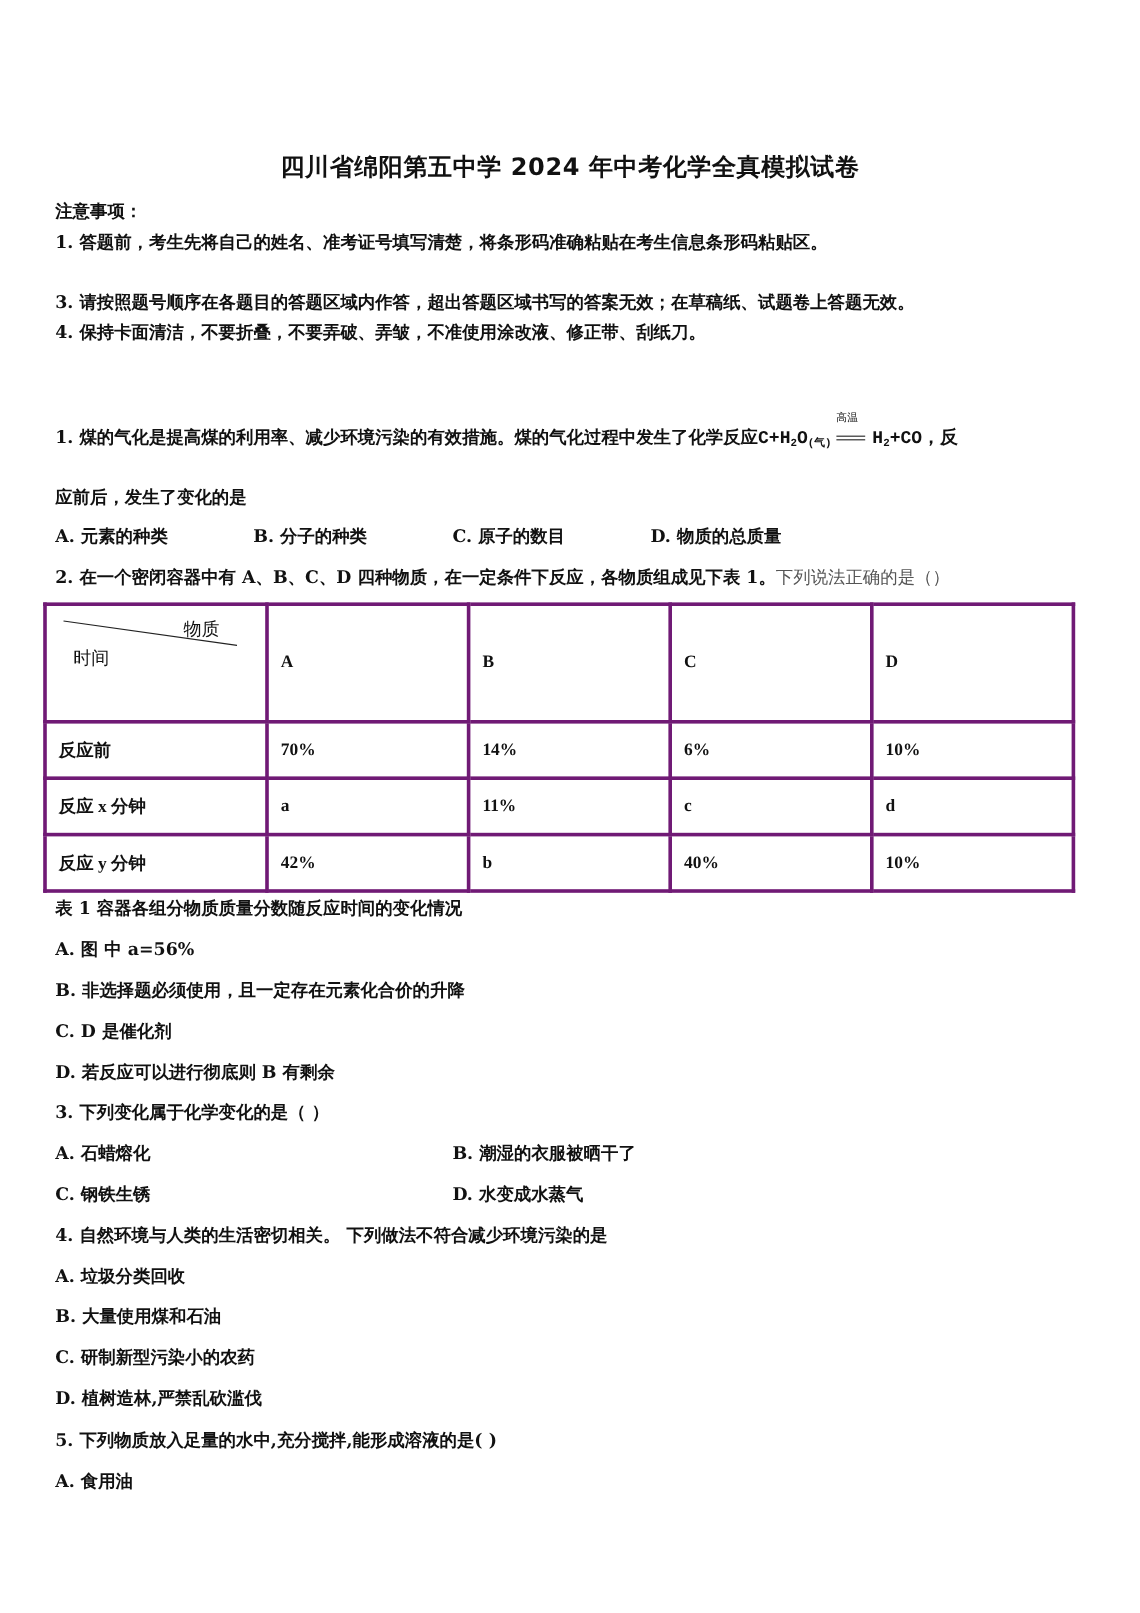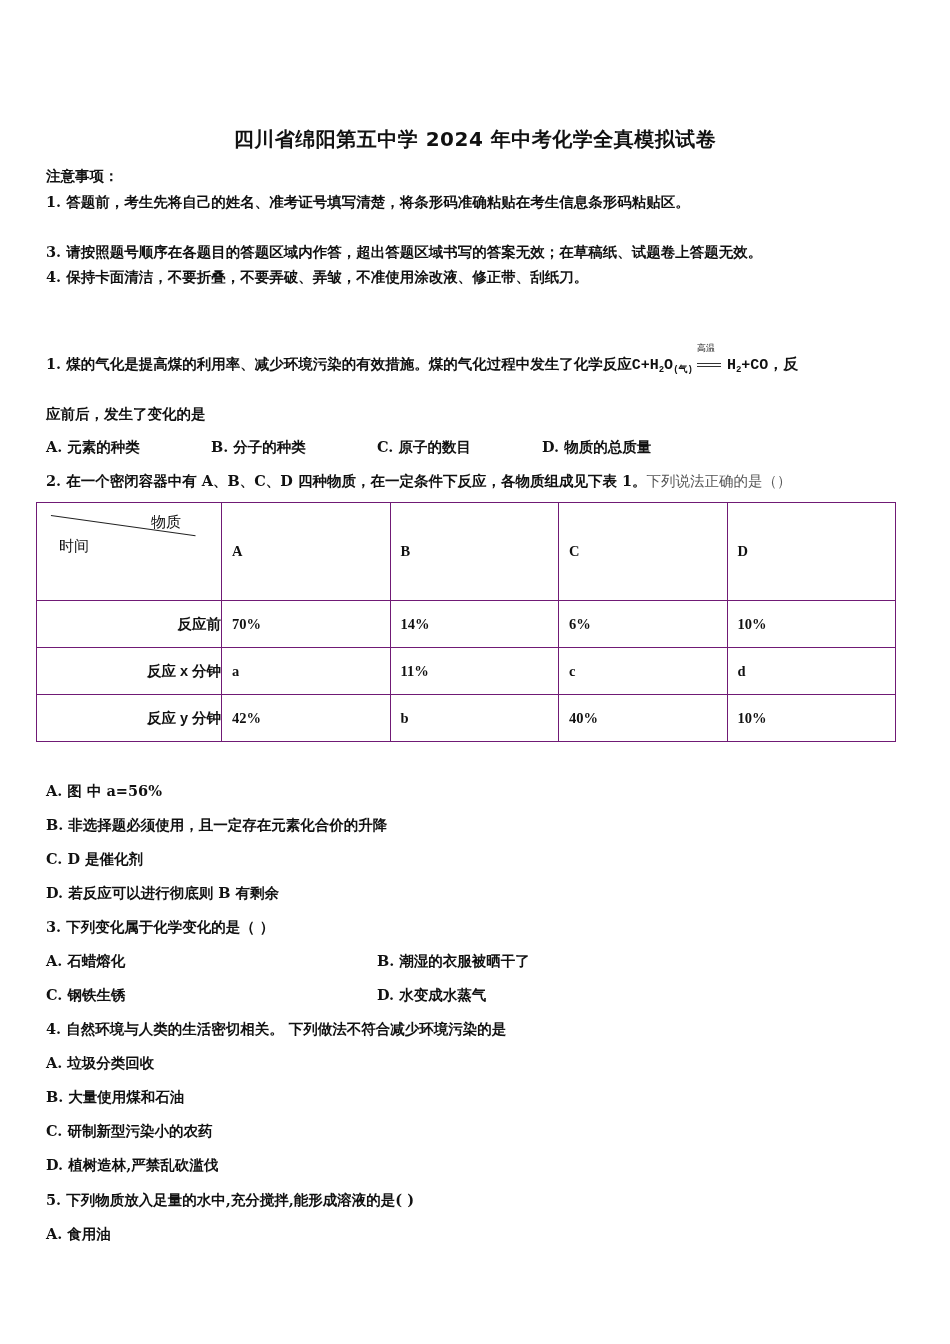--- a/index.html
+++ b/index.html
@@ -13,29 +13,29 @@
   .eq { font-family: Liberation Mono, monospace; font-weight: bold; font-size: 15px; }
   .sub { font-size: 9px; vertical-align: -3px; }
   .cond { display: inline-block; position: relative; width: 30px; height: 14px; vertical-align: middle; margin: 0 2px; text-decoration: underline; }
   .cond .t { position: absolute; top: -16px; left: 2px; font-size: 9px; font-weight: normal; }
   .cond .b1 { position: absolute; top: 5px; left: 2px; width: 24px; border-top: 1px solid #333; }
   .cond .b2 { position: absolute; top: 8px; left: 2px; width: 24px; border-top: 1px solid #333; }
   .opt-row { position: absolute; left: 46px; font-size: 14.5px; font-weight: bold; white-space: nowrap; }
   .opt-row span { position: absolute; top: 0; }
   table.data { position: absolute; left: 36px; top: 487px; width: 860px; border-collapse: collapse;
                font-family: "Liberation Serif", serif; font-weight: bold; font-size: 14.5px; }
-  table.data td { border: 1px solid #701a75; padding-left: 10px; vertical-align: middle; }
+  table.data td { border: 3px solid #701a75; padding-left: 10px; vertical-align: middle; }
   table.data tr.head td { height: 98px; }
   table.data tr.body td { height: 47px; }
   td.corner { position: relative; width: 185px; padding: 0 !important; }
   td.corner .diag { position: absolute; left: 14px; top: 12px; width: 146px; border-top: 1px solid #222;
                     transform-origin: 0 0; transform: rotate(8deg); }
   td.corner .c-top { position: absolute; left: 114px; top: 10px; font-family: "DejaVu Sans", sans-serif; font-weight: normal; font-size: 15px; }
   td.corner .c-bot { position: absolute; left: 22px; top: 34px; font-family: "DejaVu Sans", sans-serif; font-weight: normal; font-size: 15px; }
-  .rowlabel { font-family: Liberation Sans, sans-serif; text-align: right; }
+  .rowlabel { font-family: Liberation Serif, serif; }
 </style>
 </head>
 <body>
 
 <div class="page">
 
   <div class="title">四川省绵阳第五中学 2024 年中考化学全真模拟试卷</div>
 
   <div class="line" style="top:152px">注意事项：</div>
   <div class="line" style="top:178px">1.   答题前，考生先将自己的姓名、准考证号填写清楚，将条形码准确粘贴在考生信息条形码粘贴区。</div>
@@ -88,20 +88,21 @@
     <tr class="body">
       <td class="rowlabel">反应 y 分钟</td>
       <td>42%</td>
       <td>b</td>
       <td>40%</td>
       <td>10%</td>
     </tr>
   </tbody>
     </table>
 
+  <div class="line" style="top:733px">表 1 容器各组分物质质量分数随反应时间的变化情况</div>
   <div class="line" style="top:767px">A. 图 中 a=56%</div>
   <div class="line" style="top:801px">B. 非选择题必须使用，且一定存在元素化合价的升降</div>
   <div class="line" style="top:835px">C. D 是催化剂</div>
   <div class="line" style="top:869px">D. 若反应可以进行彻底则 B 有剩余</div>
 
   <div class="line" style="top:903px">3. 下列变化属于化学变化的是（      ）</div>
   <div class="opt-row" style="top:937px">
     <span style="left:0">A. 石蜡熔化</span>
     <span style="left:331px">B. 潮湿的衣服被晒干了</span>
   </div>

